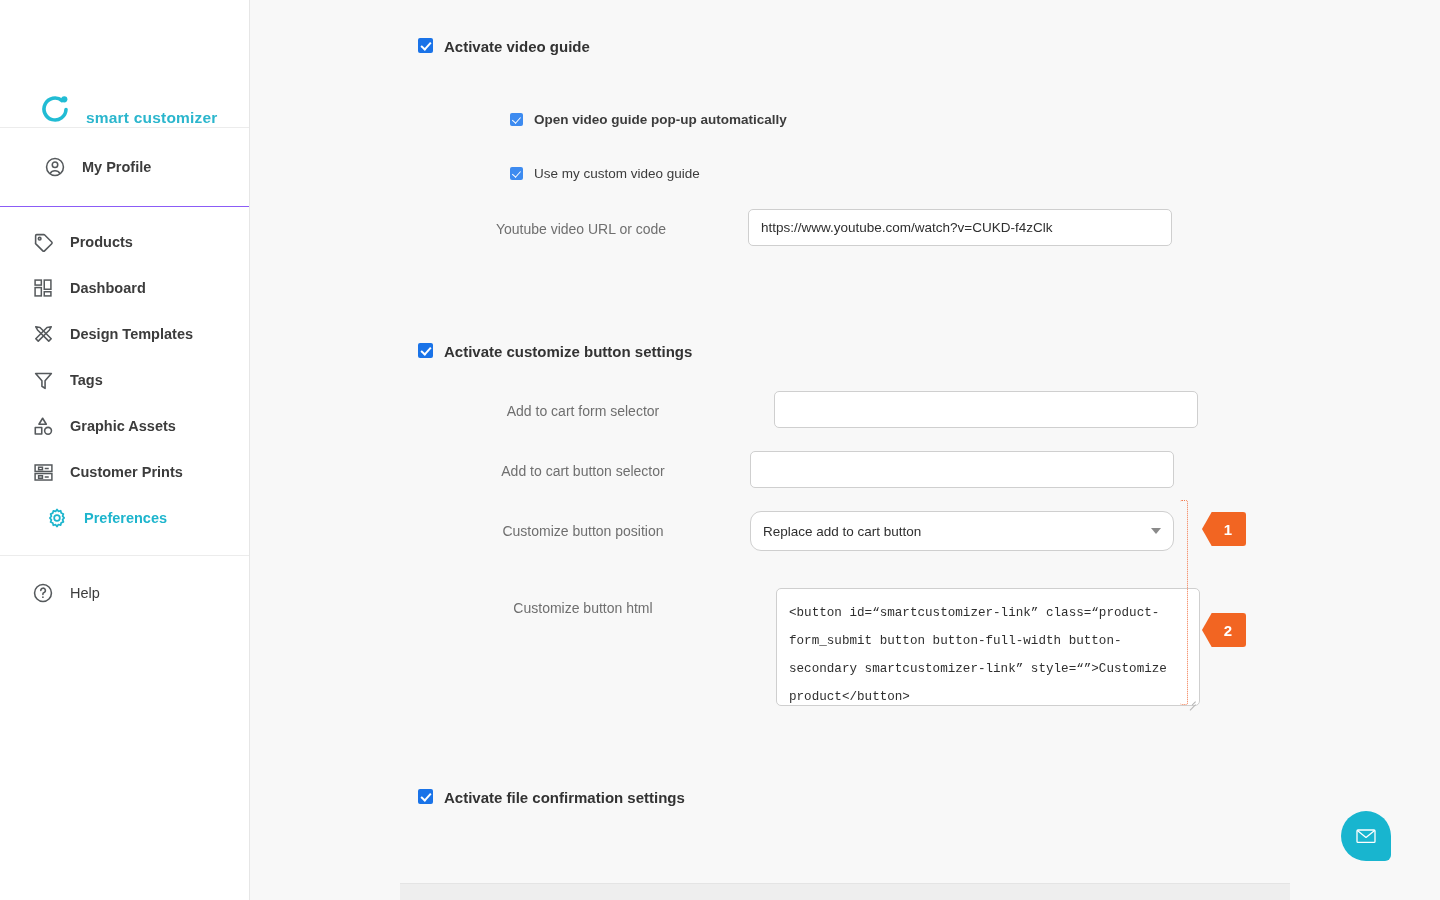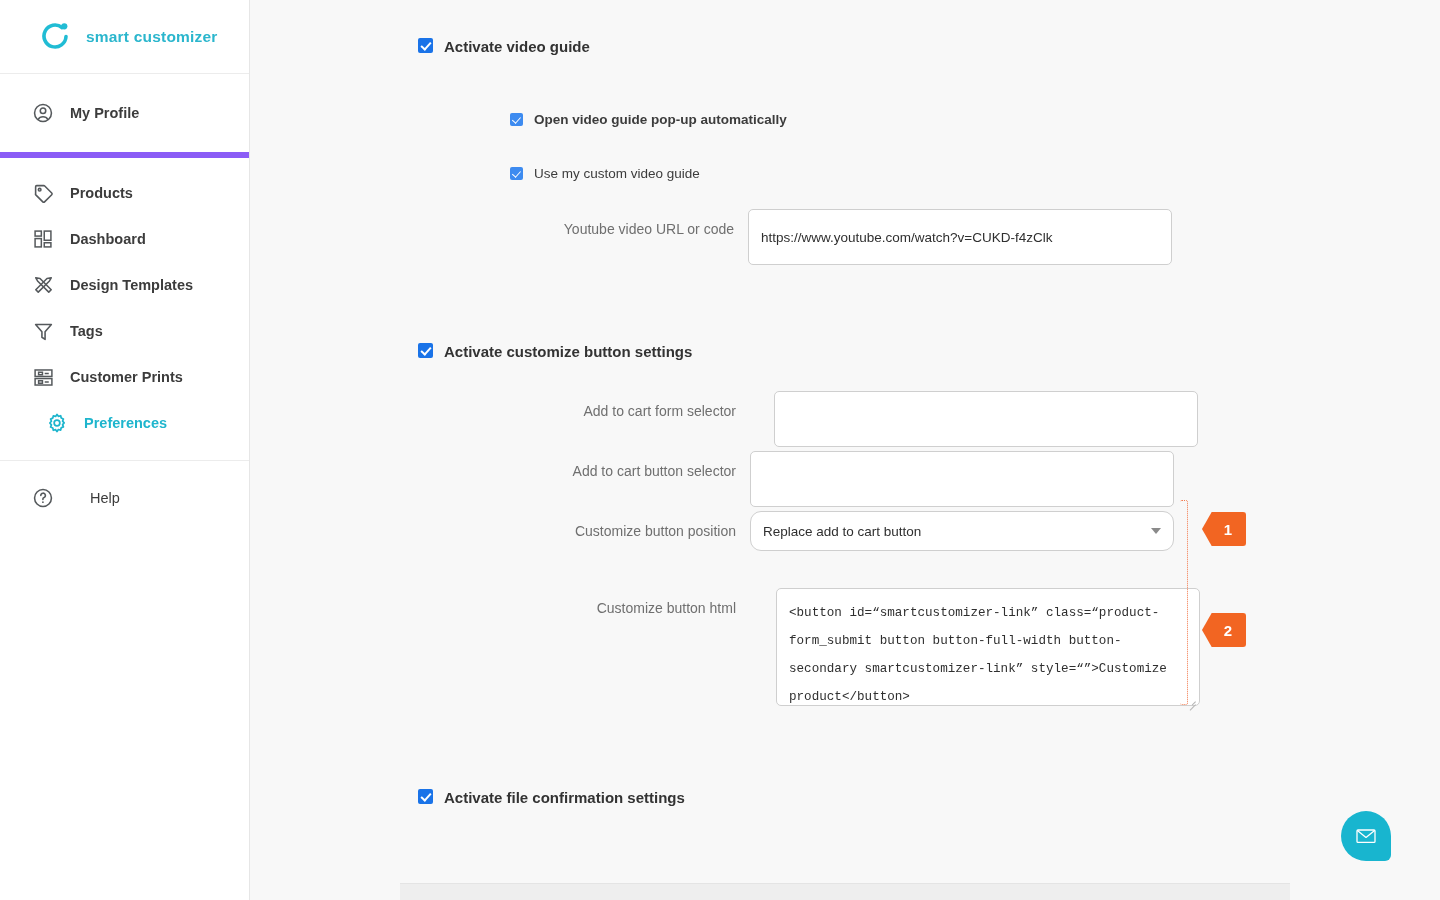--- a/index.html
+++ b/index.html
@@ -13,55 +13,55 @@
 
   
   .sidebar {
     width: 250px; height: 900px;
     background: #ffffff;
     border-right: 1px solid #e6e6e6;
     flex: 0 0 250px;
     display: flex; flex-direction: column;
   }
   .logo-area {
-    height: 74px;
-    display: flex; align-items: center;
+    height: 128px;
+    display: flex; align-items: flex-end;
     padding-left: 38px;
     border-bottom: 1px solid #ececec;
   }
   .logo-mark { width: 34px; height: 34px; flex: 0 0 34px; position: relative; }
   .logo-text {
     margin-left: 14px;
     color: #2bb6cd;
     font-size: 15.5px;
     font-weight: 600;
     letter-spacing: .2px;
   }
   .nav-group { padding: 0; }
-  .nav-group.first { border-bottom: 6px solid #8b5cf6; padding: 16px 0 16px; }
+  .nav-group.first { border-bottom: 1px solid #8b5cf6; padding: 16px 12px 16px; }
   .nav-group.middle { border-bottom: 1px solid #ececec; padding: 12px 0 14px; }
   .nav-group.last { padding: 14px 0 0; }
   .nav-item {
     display: flex; align-items: center;
     height: 46px;
     padding-left: 30px;
     cursor: pointer;
     color: #3c3c3c;
     font-size: 14.5px;
     font-weight: 700;
   }
   .nav-item .ico {
     width: 26px; height: 26px; flex: 0 0 26px;
     margin-right: 14px;
     display: flex; align-items: center; justify-content: center;
     color: #55595c;
   }
   .nav-item.active { color: #1eb5cd; padding-left: 44px; }
   .nav-item.active .ico { color: #1eb5cd; }
-  .nav-item.plain { font-weight: 400; color: #3c3c3c; gap: 20px; }
+  .nav-item.plain { font-weight: 400; color: #3c3c3c; }
 
   
   .main {
     flex: 1 1 auto;
     height: 900px;
     background: #f8f8f8;
     position: relative;
     overflow: hidden;
   }
   .content { position: relative; padding-top: 0; }
@@ -92,28 +92,28 @@
 
   .sub-check {
     display: flex; align-items: center;
     position: absolute;
     font-size: 13.5px; color: #3c3c3c; font-weight: 400;
   }
 
   .field-row { position: absolute; display: flex; align-items: flex-start; }
   .field-label {
     width: 320px;
-    text-align: right;
+    text-align: center;
     padding-right: 14px;
     color: #6f6f6f;
     font-size: 14px;
     line-height: 40px;
   }
   .inp {
-    width: 424px; height: 56px;
+    width: 424px; height: 37px;
     background: #fff;
     border: 1px solid #cfcfcf;
     border-radius: 5px;
     padding: 0 12px;
     font-family: "Liberation Sans", sans-serif;
     font-size: 13.5px;
     color: #2f2f2f;
     outline: none;
   }
   .sel {
@@ -260,20 +260,30 @@
 
       <div class="nav-item">
         <span class="ico">
           <svg width="21" height="21" viewBox="0 0 24 24" fill="none" stroke="currentColor" stroke-width="1.8" stroke-linejoin="round">
             <path d="M3 4h18l-7.2 8.4V21l-3.6-2.4v-6.2z"></path>
           </svg>
         </span>
         <span>Tags</span>
       </div>
 
+      <div class="nav-item">
+        <span class="ico">
+          <svg width="21" height="21" viewBox="0 0 24 24" fill="none" stroke="currentColor" stroke-width="1.8" stroke-linejoin="round">
+            <path d="M11 2.6 L15.2 9.4 H6.8 Z"></path>
+            <rect x="2.6" y="13.2" width="7.4" height="7.4"></rect>
+            <circle cx="17.2" cy="16.9" r="3.9"></circle>
+          </svg>
+        </span>
+        <span>Graphic Assets</span>
+      </div>
 
       <div class="nav-item">
         <span class="ico">
           <svg width="21" height="21" viewBox="0 0 24 24" fill="none" stroke="currentColor" stroke-width="1.7">
             <rect x="2.4" y="3.4" width="19.2" height="7.4"></rect>
             <rect x="2.4" y="13.2" width="19.2" height="7.4"></rect>
             <path d="M6.4 6 h4.4 v2.8 h-4.4z M13.4 7.4 h4.6"></path>
             <path d="M6.4 15.8 h4.4 v2.8 h-4.4z M13.4 17.2 h4.6"></path>
           </svg>
         </span>

